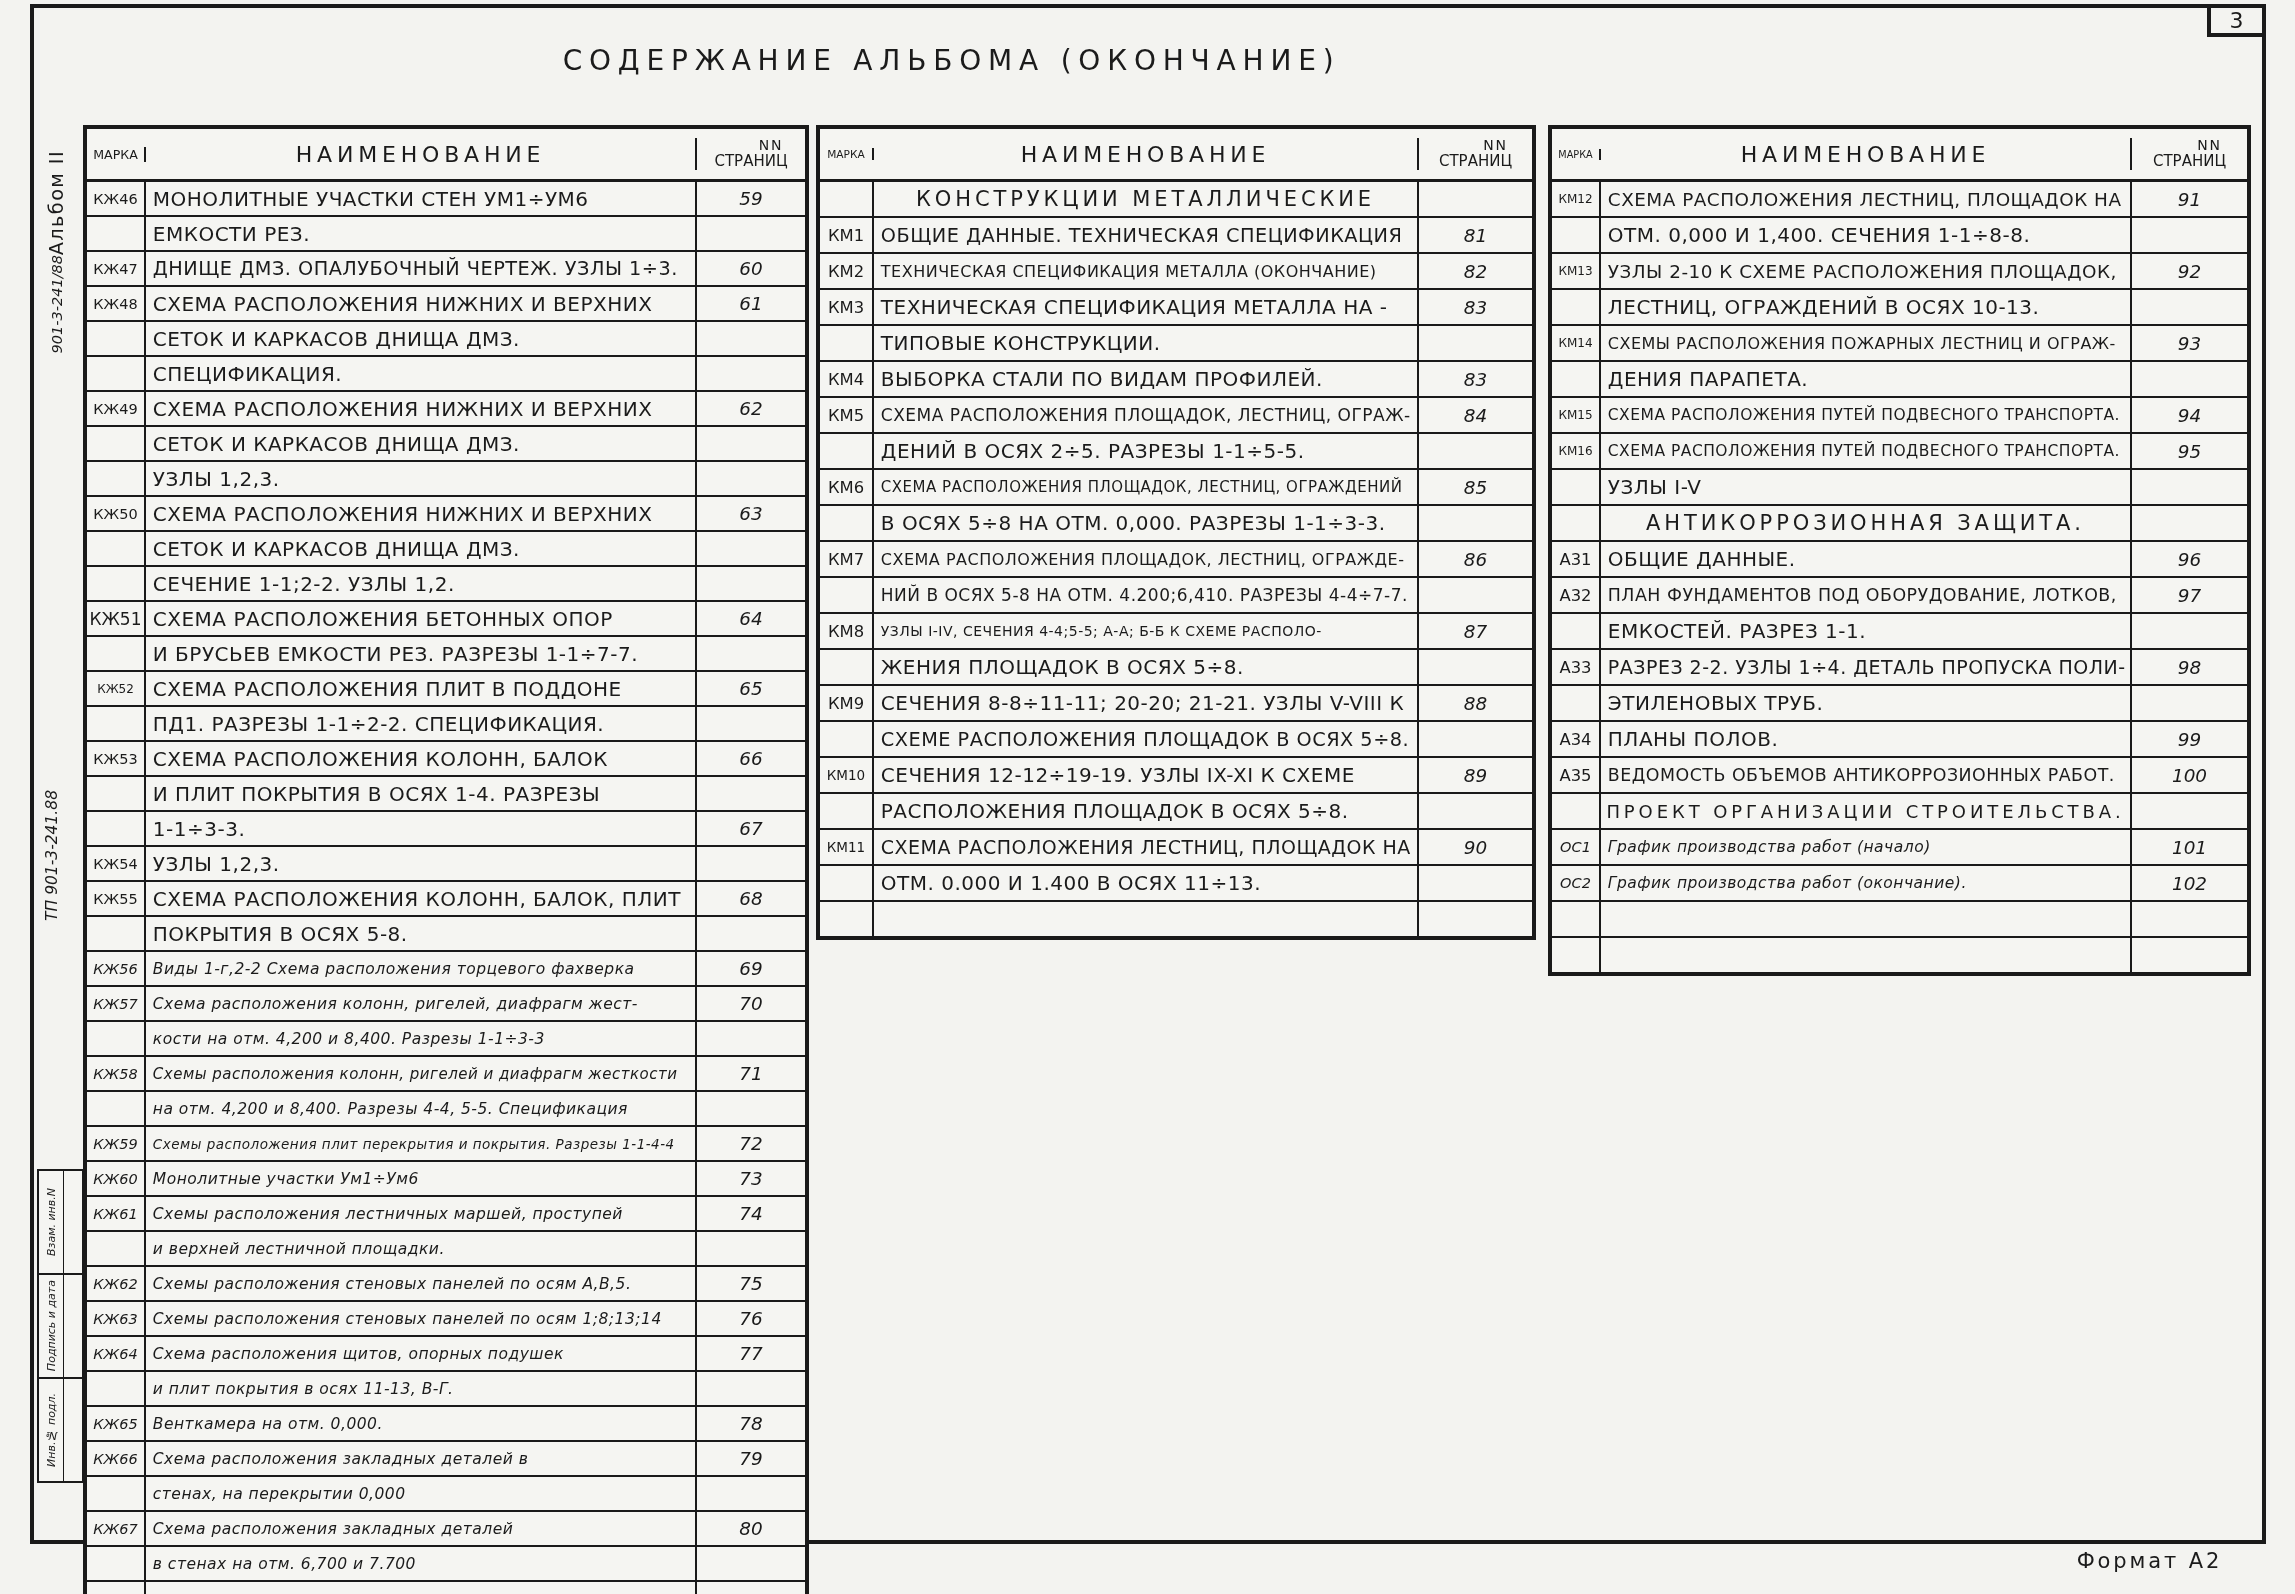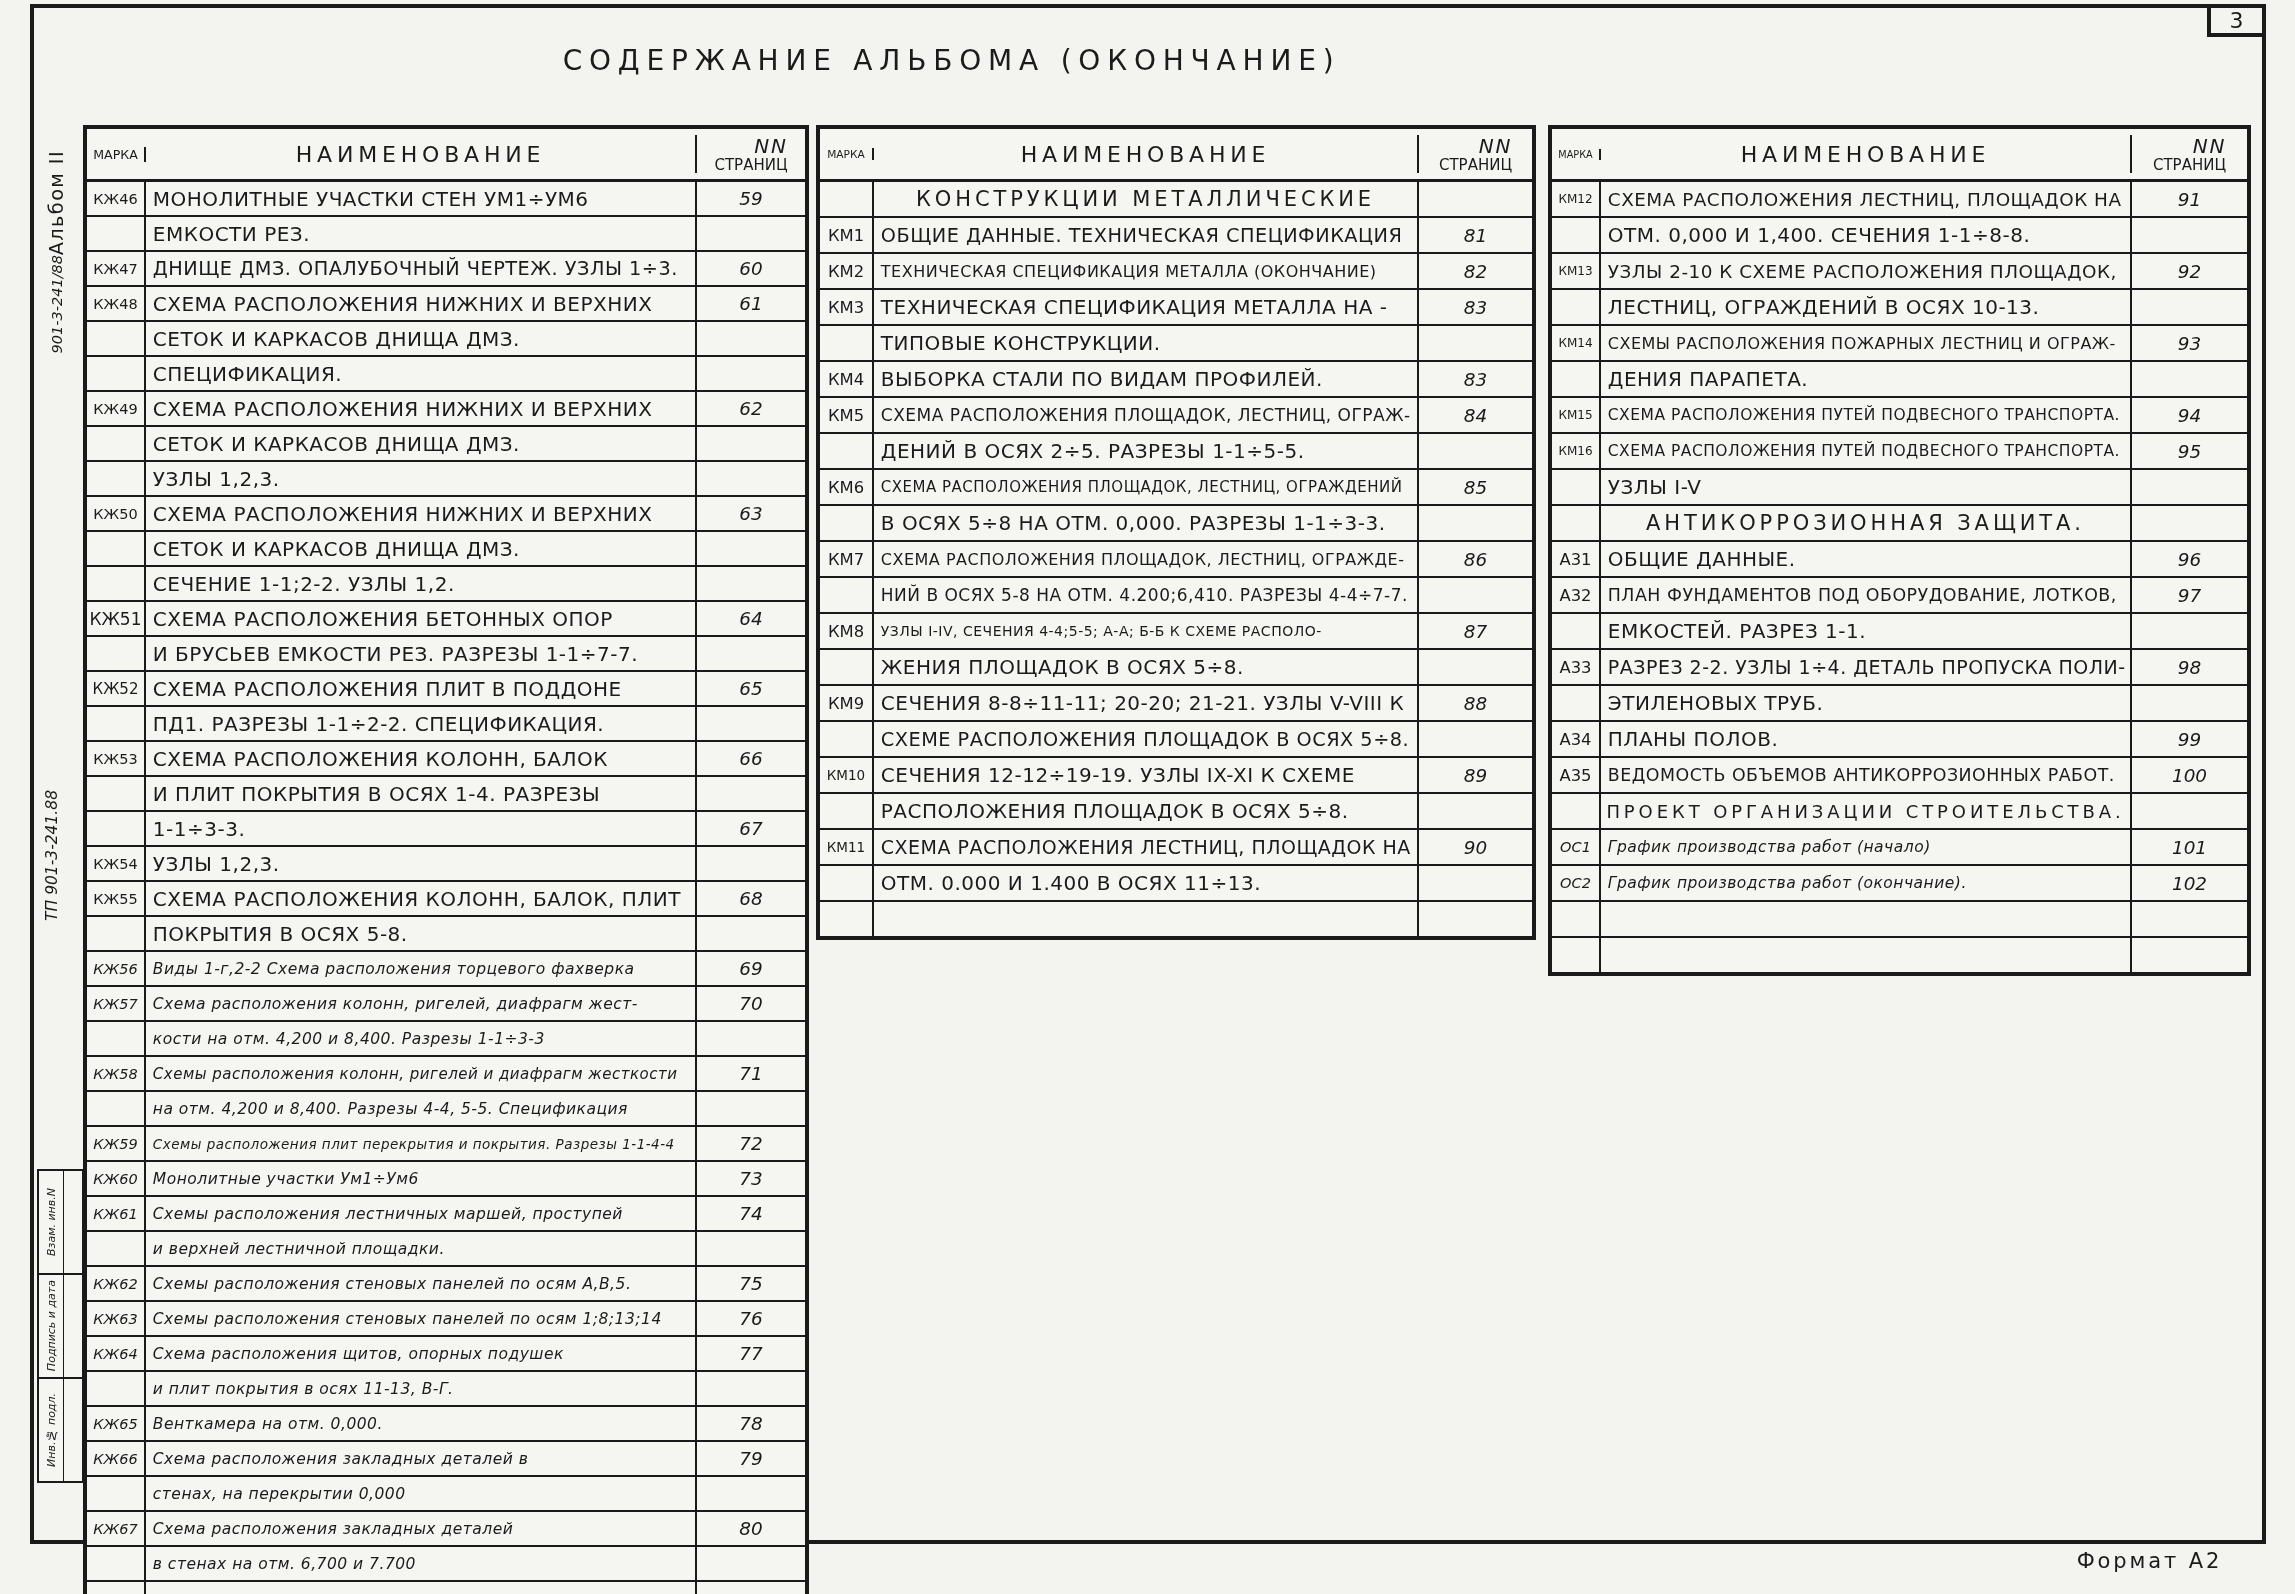--- a/index.html
+++ b/index.html
@@ -40,21 +40,21 @@
   .cell{box-sizing:border-box;display:flex;align-items:center;justify-content:center;overflow:hidden;}
   .cell span{display:inline-block;white-space:nowrap;}
   .cell.mark{width:var(--mw);border-right:2.4px solid #1a1a1a;flex:none;}
   .cell.name{flex:1;justify-content:flex-start;padding:0 6.8px;}
   .cell.page{width:var(--pw);border-left:2.4px solid #1a1a1a;flex:none;}
   .thead span{text-transform:uppercase;}
   .thead .mark span{font-size:15.5px;}
   .thead .name span{font-size:22px;letter-spacing:4.8px;}
   .thead .name{justify-content:center;}
   .pages-h{flex-direction:column;line-height:1.1;}
-  .pages-h .nn{font-size:20px;font-style:italic;letter-spacing:1.9px;margin-left:40px;}
+  .pages-h .nn{font-size:14px;letter-spacing:1.9px;margin-left:40px;}
   .pages-h .word{font-size:15px;}
   .row{display:flex;height:var(--rh);border-bottom:2.4px solid #1a1a1a;position:relative;}
   .row:last-child{border-bottom:none;}
   .row .mark span{font-size:16.4px;}
   .row .name span{font-size:20px;letter-spacing:0.5px;}
   .row .page span{font-size:18.4px;font-style:italic;}
   .row.n .name span,.row.sec .name span{text-transform:uppercase;}
   .row.s .name span{font-size:15.5px;font-style:italic;}
   .row.s .mark span{font-size:14.5px;font-style:italic;}
   .row.sec .name{justify-content:center;}
@@ -290,21 +290,21 @@
         </div>
         <div class="cell name">
           <span>и брусьев емкости РЕЗ. Разрезы 1-1÷7-7.</span>
         </div>
         <div class="cell page">
           <span></span>
         </div>
       </div>
       <div class="row n">
         <div class="cell mark">
-          <span style="font-size: 15px;">КЖ52</span>
+          <span style="font-size: 12px;">КЖ52</span>
         </div>
         <div class="cell name">
           <span>Схема расположения плит в поддоне</span>
         </div>
         <div class="cell page">
           <span>65</span>
         </div>
       </div>
       <div class="row n">
         <div class="cell mark">

